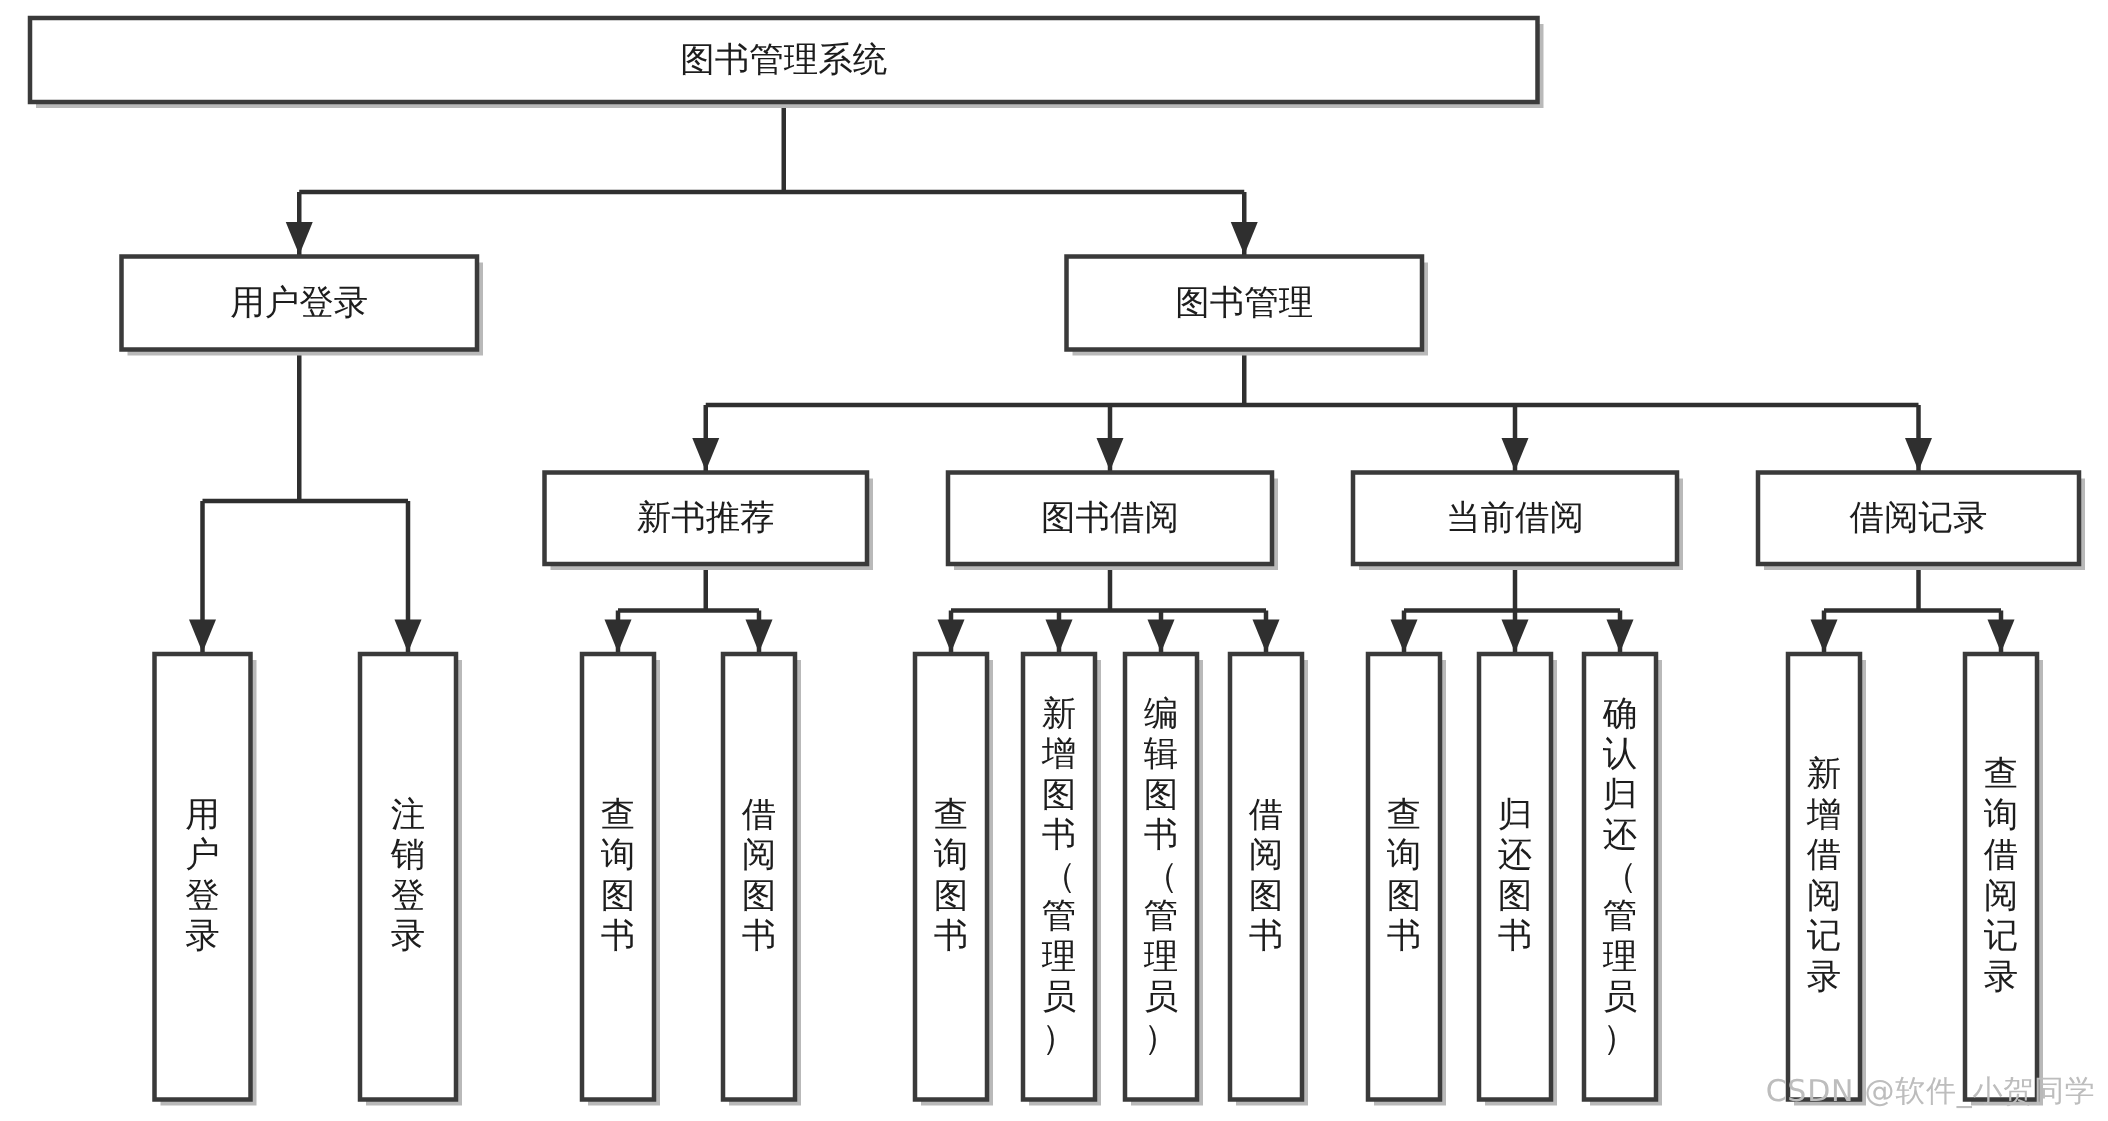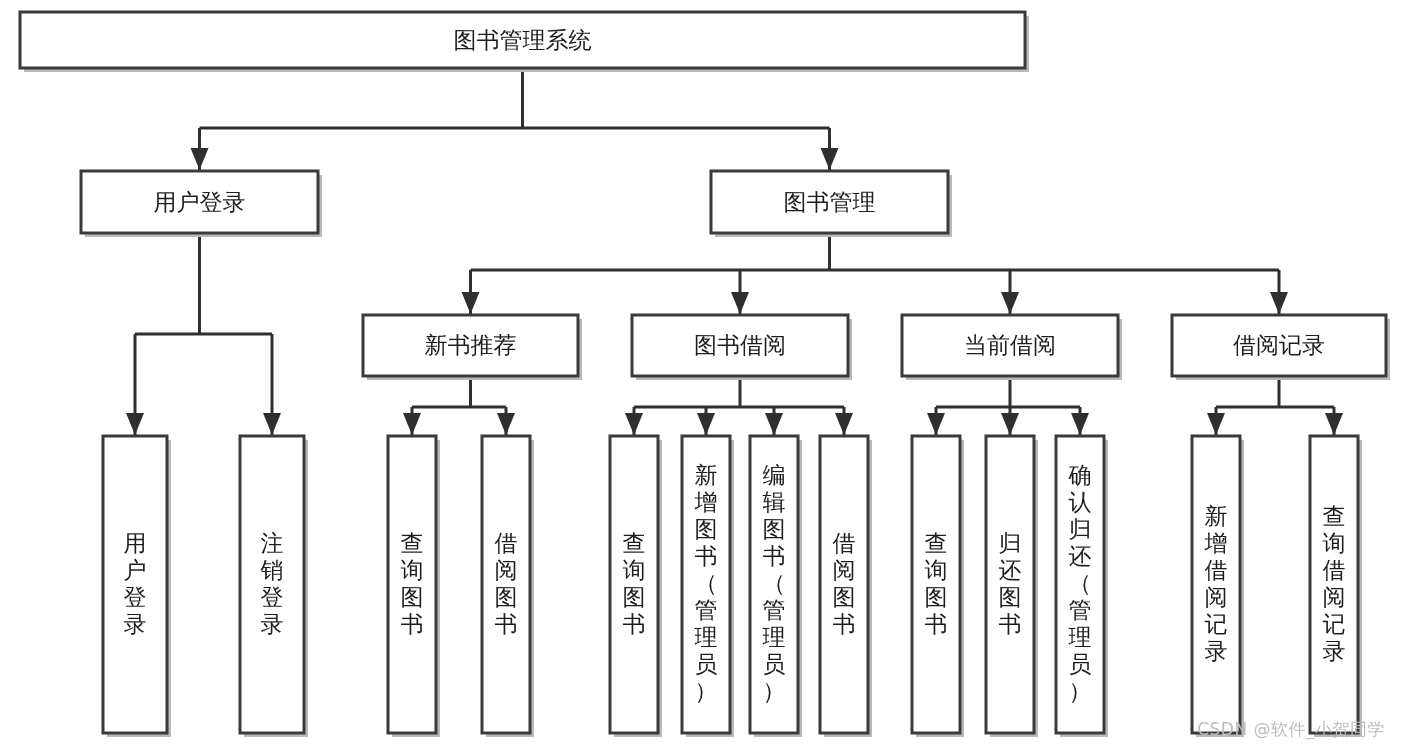--- a/index.html
+++ b/index.html
@@ -52,24 +52,24 @@
     dominant-baseline: middle;
   }
   .node-label-v {
     font-family: "DejaVu Sans", "Liberation Sans", sans-serif;
     font-size: 23px;
     fill: #1d1d1d;
     text-anchor: middle;
   }
   .watermark {
     position: absolute;
-    right: 20px;
+    right: 8px;
     bottom: 6px;
     font-family: "DejaVu Sans", "Liberation Sans", sans-serif;
-    font-size: 17px;
+    font-size: 20px;
     color: #bdbdbd;
     letter-spacing: 0.5px;
     white-space: nowrap;
     user-select: none;
   }
 </style>
 </head>
 <body>
 
 <div id="diagram-root">

